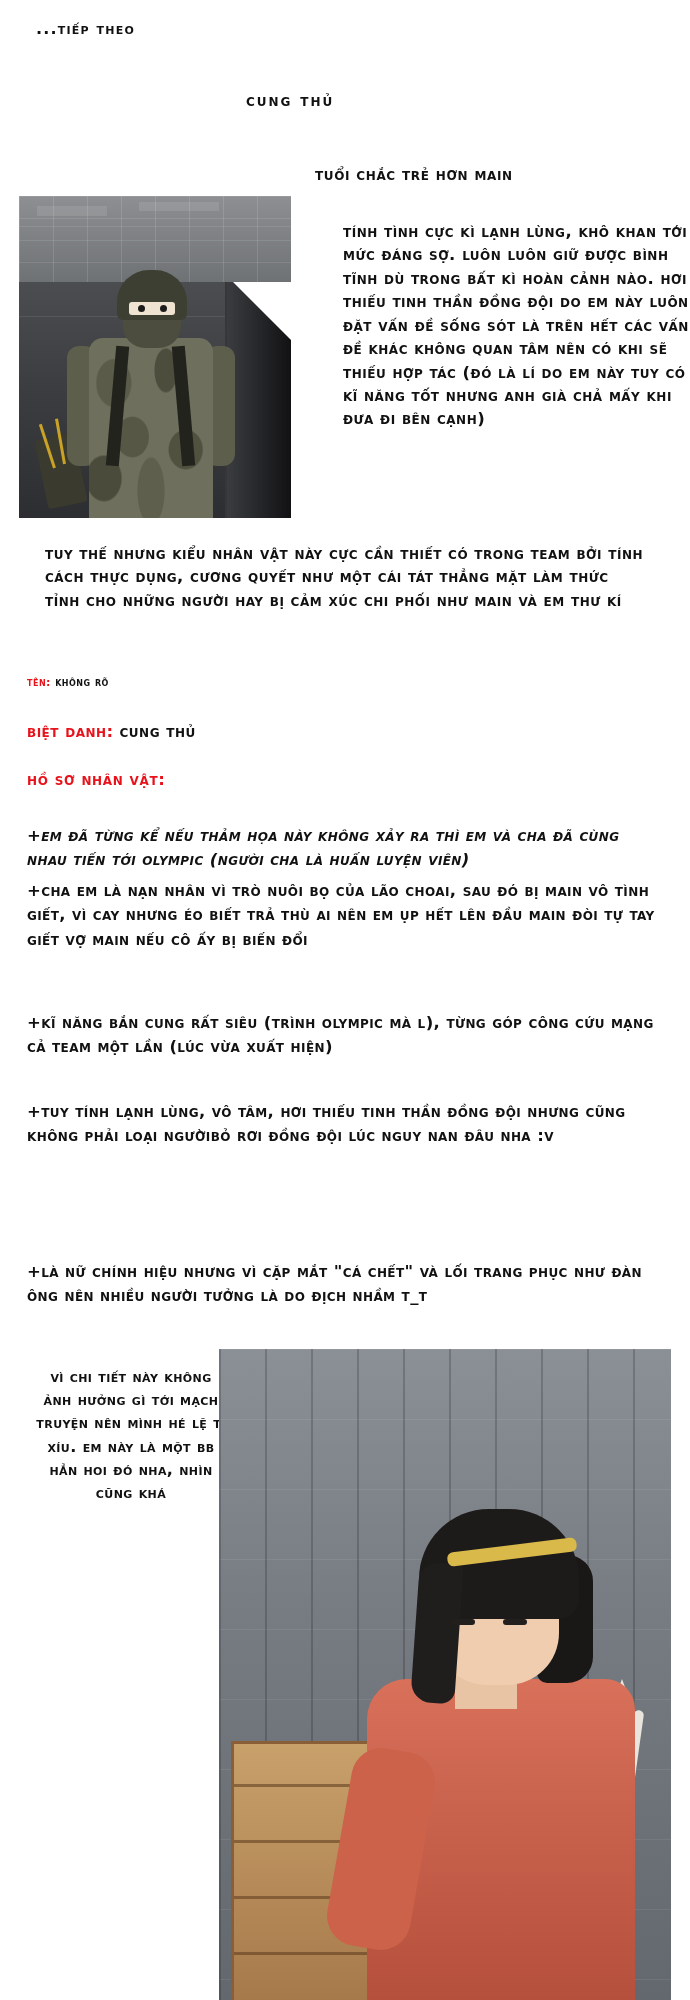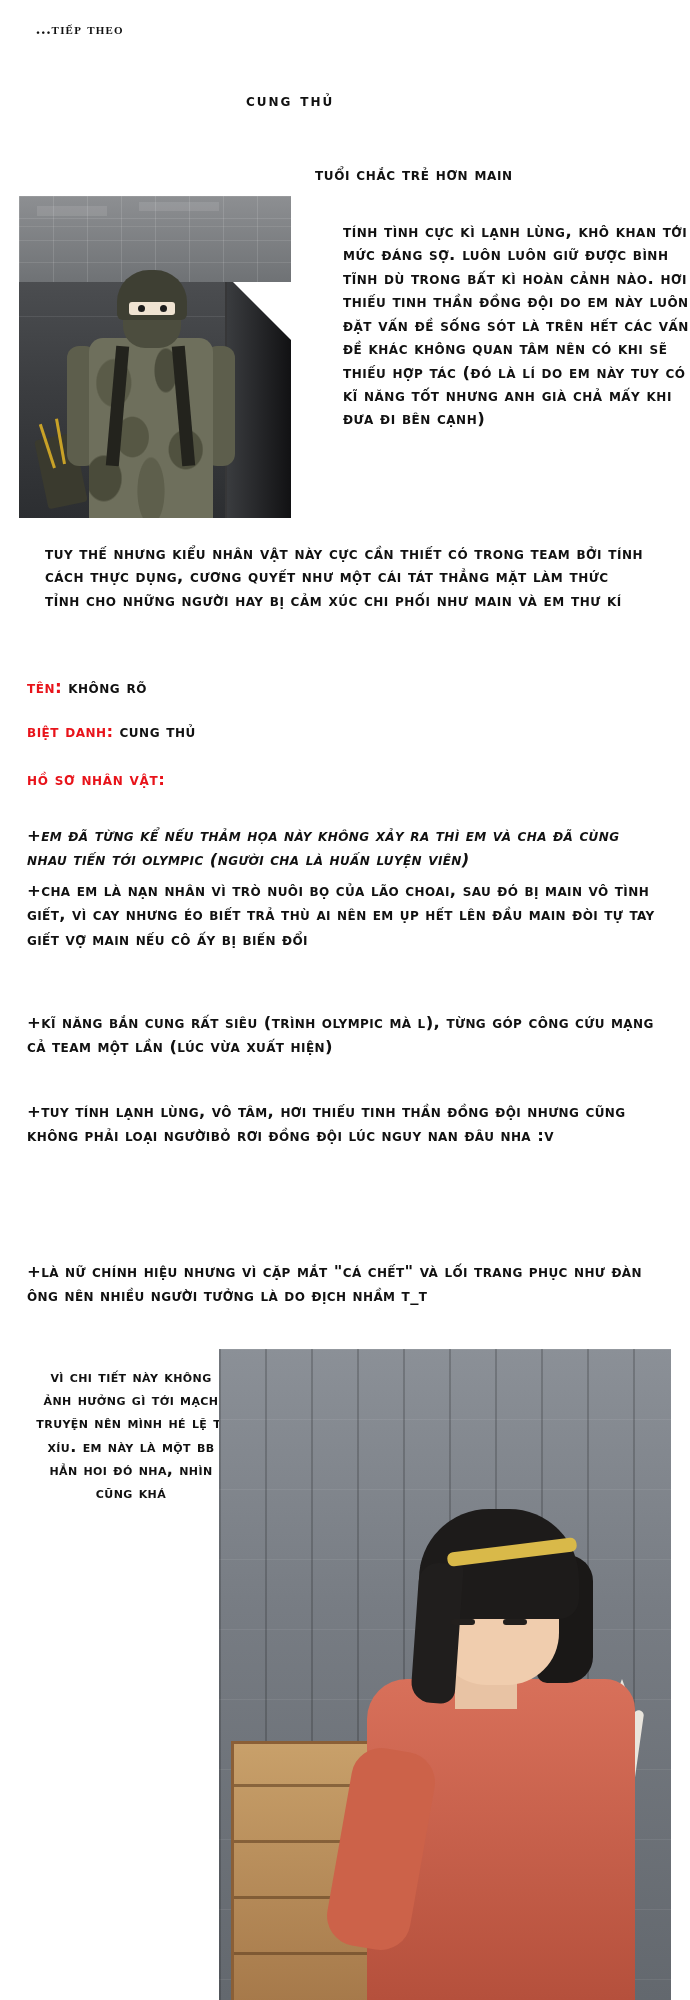--- a/index.html
+++ b/index.html
@@ -34,21 +34,20 @@
   .cap.red { color: #e8131a; }
   .cap.black { color: #111111; }
 
   
   #tiep-theo {
     position: absolute;
     left: 36px;
     top: 18px;
     font-size: 16px;
     letter-spacing: 1.2px;
-    font-family: Liberation Serif, serif;
   }
   #cung-thu-title {
     position: absolute;
     left: 246px;
     top: 88px;
     font-size: 17px;
     letter-spacing: 2px;
   }
   #tuoi-line {
     position: absolute;
@@ -184,21 +183,21 @@
     font-size: 16.5px;
     letter-spacing: 0.5px;
     text-align: center;
     margin-left: 28px;
   }
 
   #label-ten {
     position: absolute;
     left: 27px;
     top: 675px;
-    font-size: 17px;
+    font-size: 11px;
     letter-spacing: 0.6px;
   }
   #label-biet-danh {
     position: absolute;
     left: 27px;
     top: 720px;
     font-size: 16.5px;
     letter-spacing: 0.6px;
   }
   #label-ho-so {

